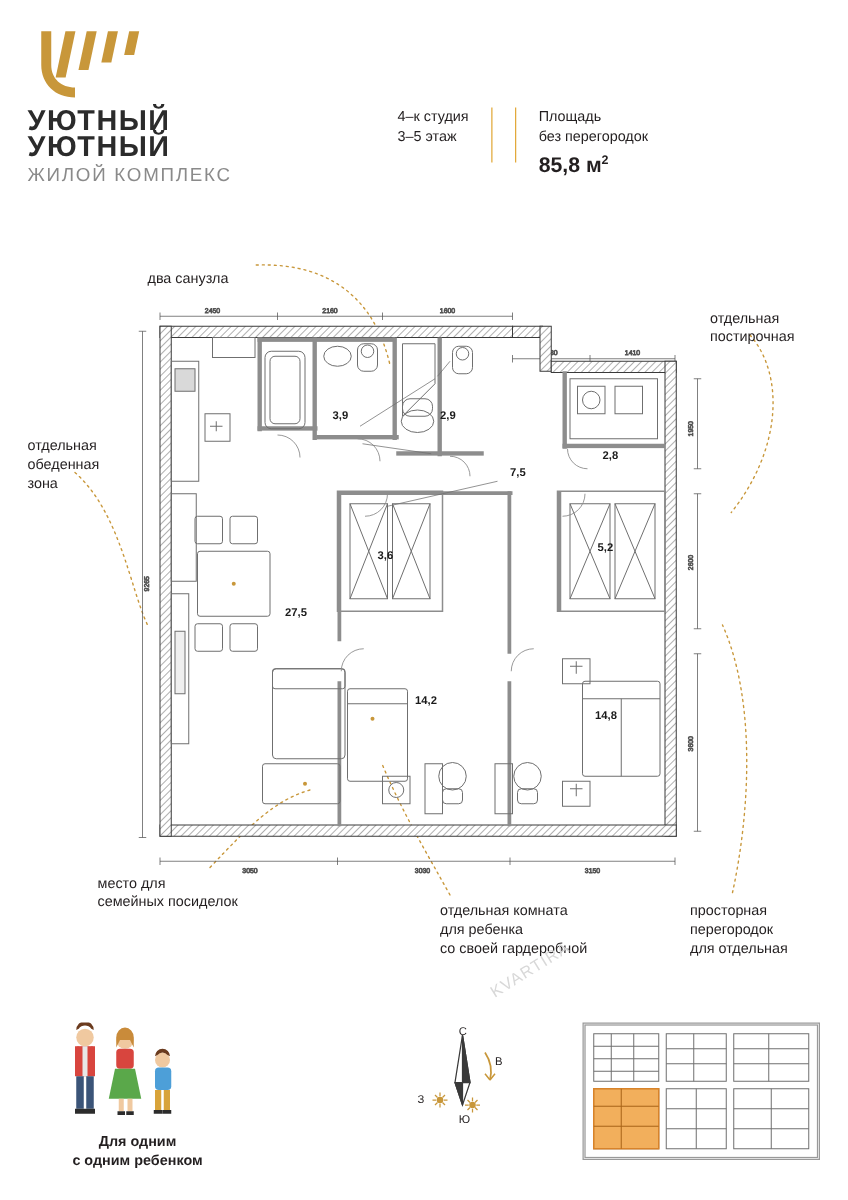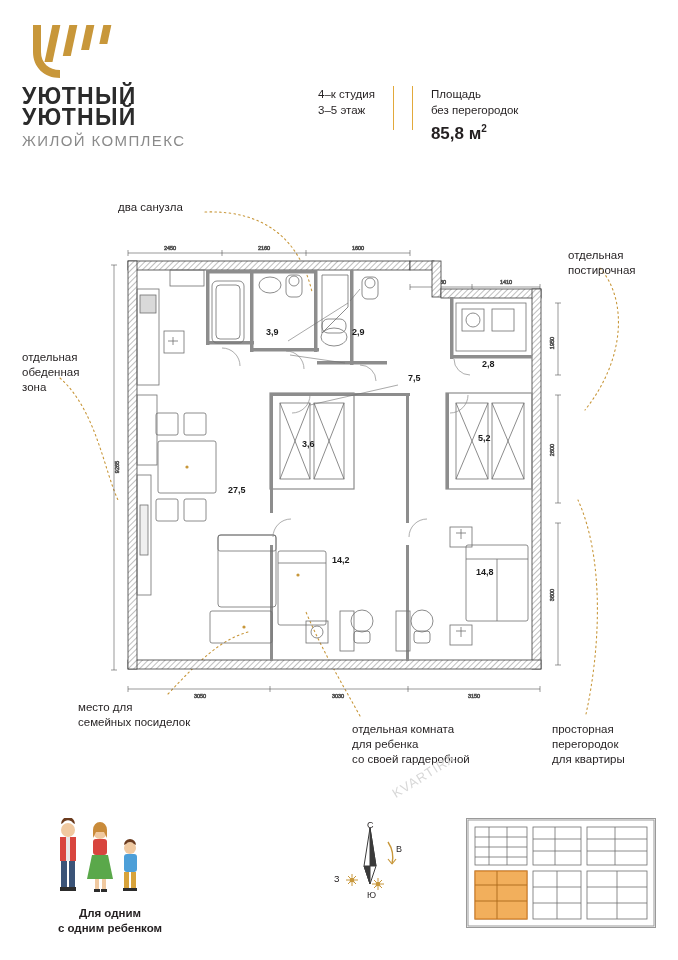--- a/index.html
+++ b/index.html
@@ -28,21 +28,21 @@
 
   .header-info { position:absolute; left:270px; top:86px; display:flex; align-items:flex-start; }
   .hi-col { font-size:11.5px; line-height:16px; color:#231f20; padding:0 18px 0 0; }
   .hi-col.first { padding-left:0;margin-left:48px; }
   .hi-div { width:1px; background:#e2a93b; height:44px; margin:0 18px 0 0; }
   .hi-area-val { font-size:17px; font-weight:bold; margin-top:3px; }
   .hi-area-val sup { font-size:10px; }
 
   
   .callout { position:absolute; font-size:11.5px; line-height:15px; color:#231f20; }
-  .c-two-bath { left:118px; top:200px; }
+  .c-two-bath { left:118px; top:216px; }
   .c-laundry  { left:568px; top:248px; }
   .c-dining   { left:22px;  top:350px; }
   .c-family   { left:78px;  top:700px; text-align:left; }
   .c-child    { left:352px; top:722px; }
   .c-wardrobe { left:552px; top:722px; }
 
   
   .arc { position:absolute; pointer-events:none; }
 
   
@@ -131,21 +131,21 @@
 
   <div class="callout c-child">
     <div>отдельная комната</div>
     <div>для ребенка</div>
     <div>со своей гардеробной</div>
   </div>
 
   <div class="callout c-wardrobe">
     <div>просторная</div>
     <div>перегородок</div>
-    <div>для квартиры</div>
+    <div>для отдельная</div>
   </div>
 
   <div class="plan">
     <svg width="460" height="460" viewBox="0 0 460 460">
 
       <g stroke="#555" stroke-width="0.6" font-family="Liberation Sans" font-size="5.5" fill="#333">
         <line x1="18" y1="8" x2="300" y2="8"></line>
         <line x1="18" y1="5" x2="18" y2="11"></line>
         <line x1="112" y1="5" x2="112" y2="11"></line>
         <line x1="196" y1="5" x2="196" y2="11"></line>

